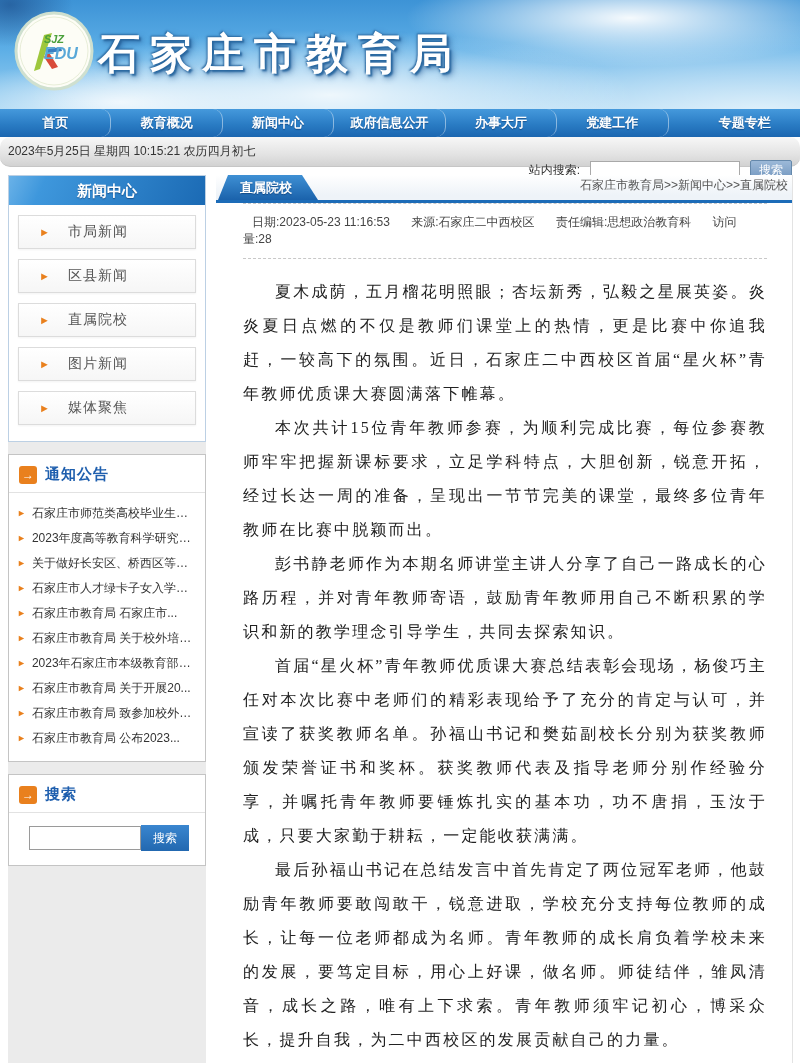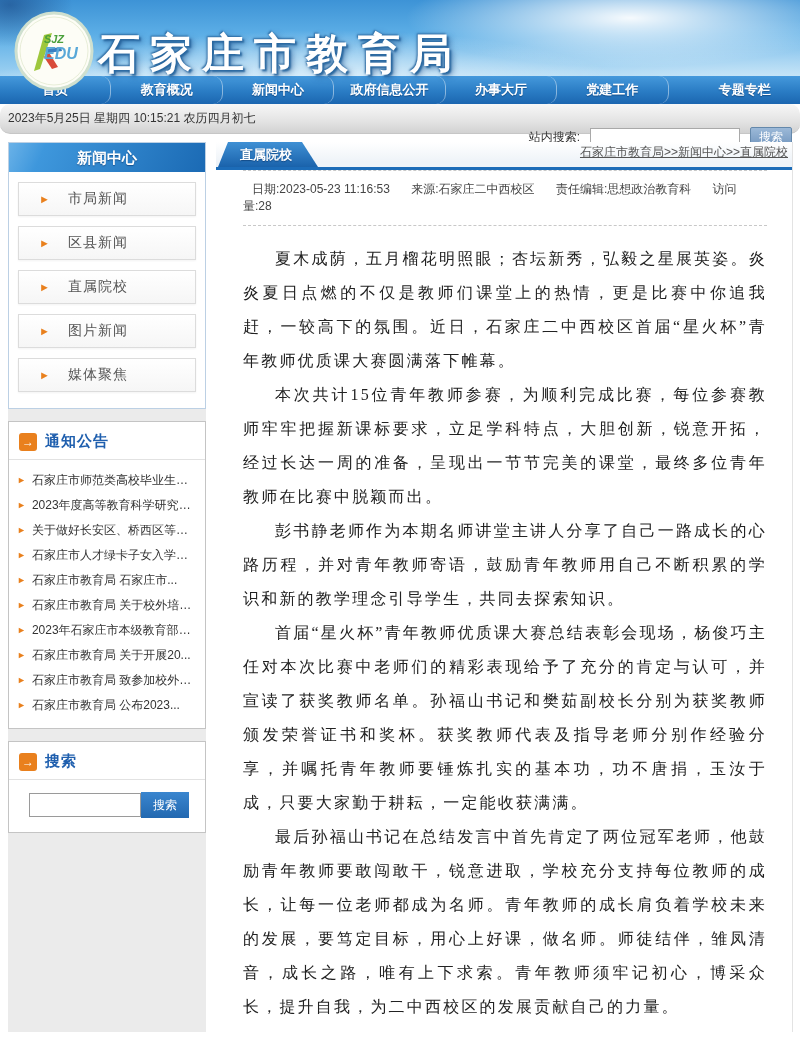--- a/index.html
+++ b/index.html
@@ -2,21 +2,21 @@
 <html><head>
 <meta charset="utf-8">
 <style>
   * { margin:0; padding:0; box-sizing:border-box; }
   html,body { width:800px; }
   body { font-family:"Liberation Sans","DejaVu Sans",sans-serif; background:#fff; }
   .page { width:800px; min-height:1063px; overflow:hidden; background:#fff; }
 
   
   .hdr {
-    position:relative; height:76px;
+    position:relative; height:109px;
     background:
       radial-gradient(ellipse 90px 60px at 10px 5px, rgba(20,60,120,.55), rgba(20,60,120,0) 70%),
       radial-gradient(ellipse 320px 70px at 630px 18px, rgba(255,255,255,.95), rgba(255,255,255,0) 70%),
       radial-gradient(ellipse 420px 90px at 330px 95px, rgba(255,255,255,.85), rgba(255,255,255,0) 72%),
       radial-gradient(ellipse 260px 60px at 120px 102px, rgba(255,255,255,.8), rgba(255,255,255,0) 70%),
       radial-gradient(ellipse 500px 120px at 760px 110px, rgba(255,255,255,.65), rgba(255,255,255,0) 75%),
       linear-gradient(180deg,#3d93d6 0%,#5caee6 45%,#9fd2f2 100%);
   }
   .logo { position:absolute; left:14px; top:11px; width:80px; height:80px; cursor:pointer; }
   .site-title {
@@ -93,21 +93,21 @@
   .tab-bar {
     height:28px; display:flex; align-items:flex-end; justify-content:space-between;
     background:linear-gradient(180deg,#ffffff 0%,#eef3f8 80%); border-bottom:3px solid #1c6cb8;
   }
   .tab {
     height:25px; line-height:25px; padding:0 26px 0 22px; color:#fff; font-size:13px; font-weight:bold; cursor:pointer;
     background:linear-gradient(180deg,#3f90d4 0%,#1a62ab 100%);
     clip-path:polygon(10px 0, calc(100% - 16px) 0, 100% 100%, 0 100%);
     margin-left:2px; text-shadow:0 1px 1px rgba(0,40,90,.5);
   }
-  .breadcrumb { font-size:12px; color:#555; padding:0 4px 6px 0;text-decoration:underline; }
+  .breadcrumb { font-size:12px; color:#555; padding:0 4px 6px 0; }
 
   .article { padding:0 25px 0 27px; }
   .art-title { text-align:center; font-size:17px; font-weight:bold; color:#111; margin:20px 0 14px 0; letter-spacing:.5px; }
   .art-meta {
     border-top:1px dashed #c8c8c8; border-bottom:1px dashed #c8c8c8;
     padding:10px 0; text-align:left; font-size:12px; color:#444;
   }
   .art-meta span { margin:0 9px; }
   .art-body { margin-top:16px; font-family:"Liberation Serif","DejaVu Serif",serif; color:#222; }
   .art-body p { font-size:16px; line-height:34px; letter-spacing:2.2px; text-align:justify; text-indent:2em; }

